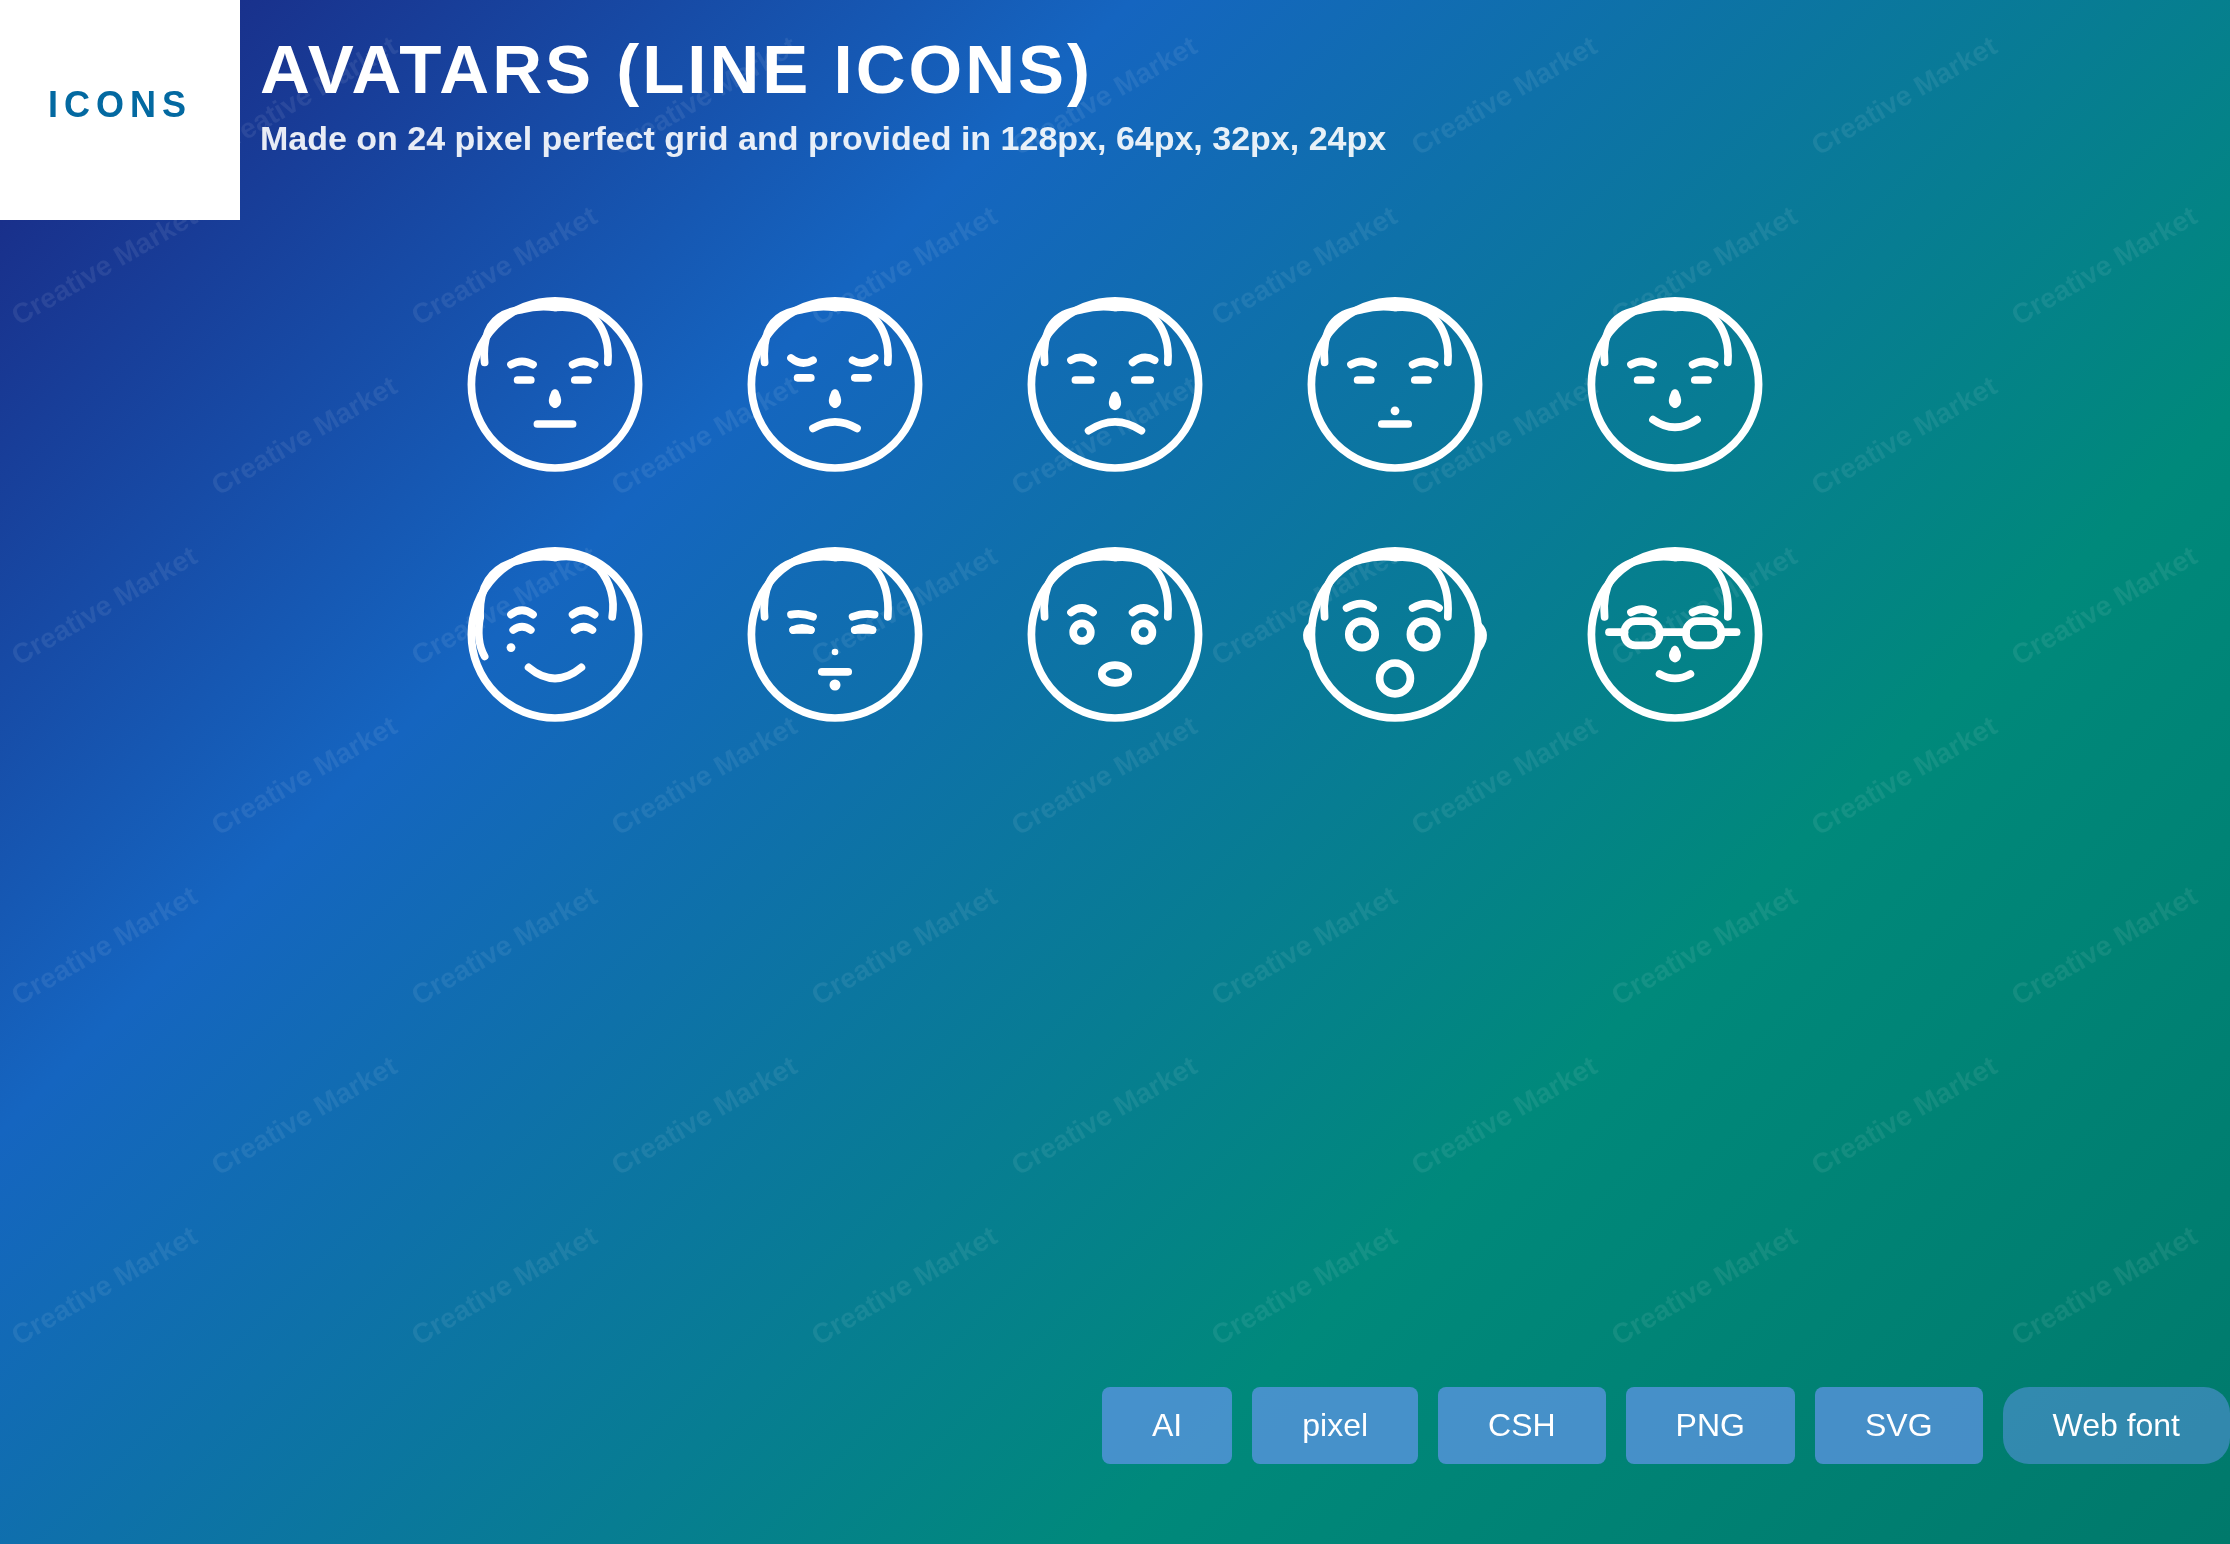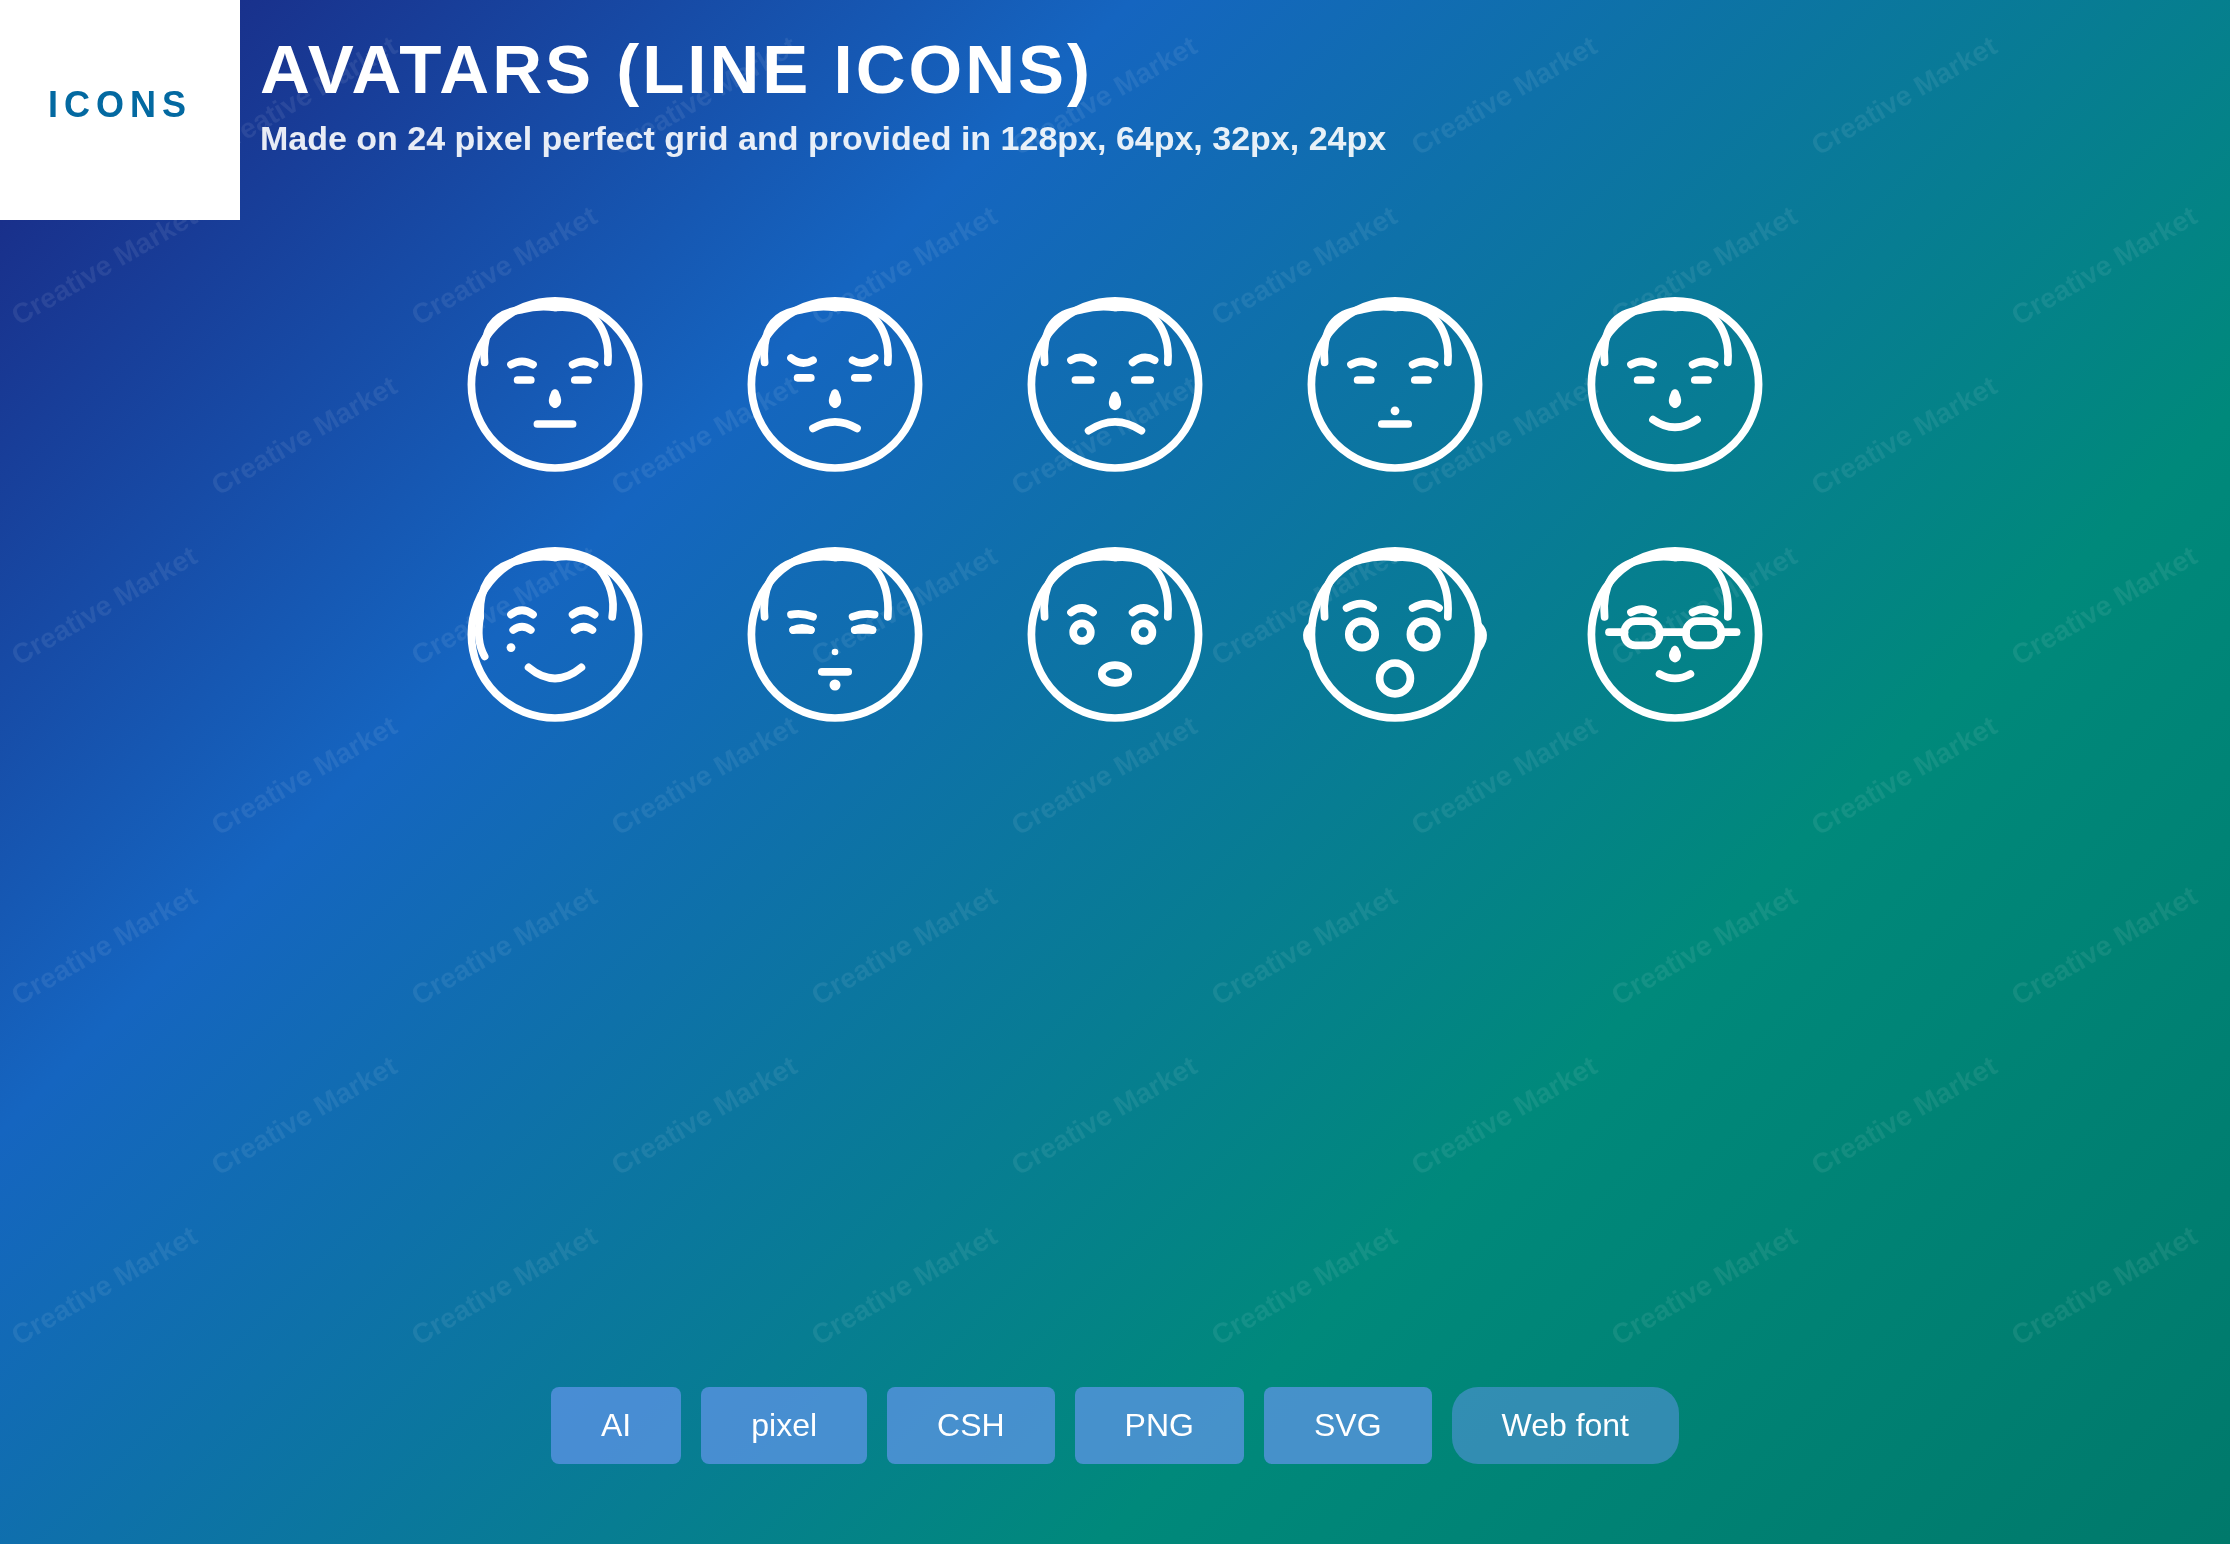--- a/index.html
+++ b/index.html
@@ -124,21 +124,21 @@
 
     
     .format-badges {
       position: absolute;
       bottom: 80px;
       left: 0;
       right: 0;
       display: flex;
       flex-direction: row;
       align-items: center;
-      justify-content: center;
+      justify-content: flex-end;
       gap: 20px;
       z-index: 10;
     }
 
     .format-badge {
       padding: 20px 50px;
       border-radius: 8px;
       font-size: 32px;
       font-weight: 500;
       color: white;

